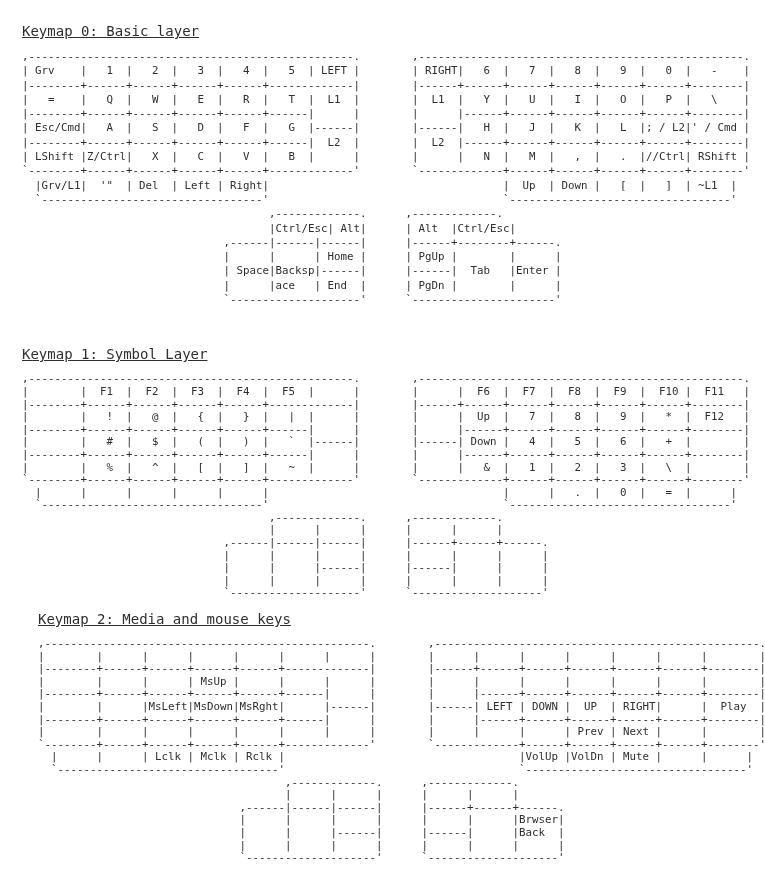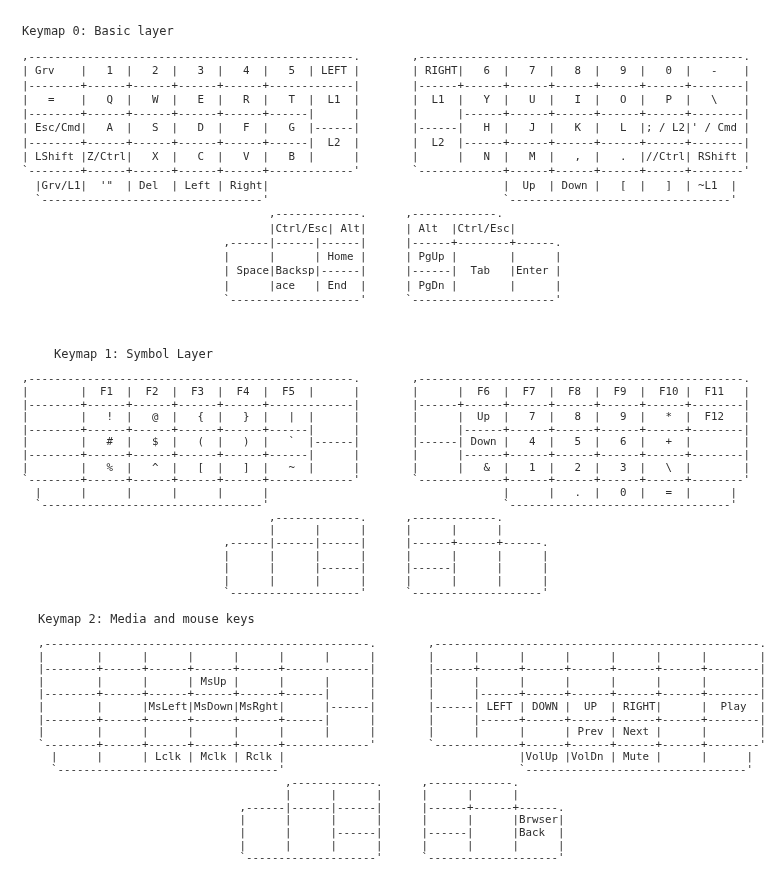--- a/index.html
+++ b/index.html
@@ -9,26 +9,27 @@
     box-sizing: border-box;
     background: #ffffff;
     padding: 24px 10px 0 22px;
     overflow: hidden;
   }
   .keymap-section { display: block; }
   .keymap-section.gap-large { margin-top: 40px; }
   .keymap-section.gap-small { margin-top: 12px; margin-left: 16px; }
   .km-title {
     font-family: "DejaVu Sans Mono", "Liberation Mono", monospace;
-    font-size: 12px;
+    font-size: 14px;
     line-height: 14px;
     font-weight: normal;
     color: #2e2e2e;
     margin: 0 0 12px 0;
     white-space: pre;
+    text-decoration: underline;
   }
   pre.km-art {
     font-family: "DejaVu Sans Mono", "Liberation Mono", monospace;
     font-size: 10.8px;
     color: #2e2e2e;
     margin: 0;
     white-space: pre;
   }
   pre.km-art.loose { line-height: 14.3px; }
   pre.km-art.tight { line-height: 12.6px; }
@@ -54,21 +55,21 @@
                                       ,-------------.      ,-------------.
                                       |Ctrl/Esc| Alt|      | Alt  |Ctrl/Esc|
                                ,------|------|------|      |------+--------+------.
                                |      |      | Home |      | PgUp |        |      |
                                | Space|Backsp|------|      |------|  Tab   |Enter |
                                |      |ace   | End  |      | PgDn |        |      |
                                `--------------------'      `----------------------'</pre>
   </section>
 
   <section class="keymap-section gap-large">
-    <h2 class="km-title" style="color: rgb(46, 46, 46); margin-left: 32px;">Keymap 1: Symbol Layer</h2>
+    <h2 class="km-title" style="color: rgb(46, 46, 46);">Keymap 1: Symbol Layer</h2>
     <pre class="km-art tight" style="color: rgb(46, 46, 46);">,--------------------------------------------------.        ,--------------------------------------------------.
 |        |  F1  |  F2  |  F3  |  F4  |  F5  |      |        |      |  F6  |  F7  |  F8  |  F9  |  F10 |  F11   |
 |--------+------+------+------+------+-------------|        |------+------+------+------+------+------+--------|
 |        |   !  |   @  |   {  |   }  |   |  |      |        |      |  Up  |   7  |   8  |   9  |   *  |  F12   |
 |--------+------+------+------+------+------|      |        |      |------+------+------+------+------+--------|
 |        |   #  |   $  |   (  |   )  |   `  |------|        |------| Down |   4  |   5  |   6  |   +  |        |
 |--------+------+------+------+------+------|      |        |      |------+------+------+------+------+--------|
 |        |   %  |   ^  |   [  |   ]  |   ~  |      |        |      |   &amp;  |   1  |   2  |   3  |   \  |        |
 `--------+------+------+------+------+-------------'        `-------------+------+------+------+------+--------'
   |      |      |      |      |      |                                    |      |   .  |   0  |   =  |      |

